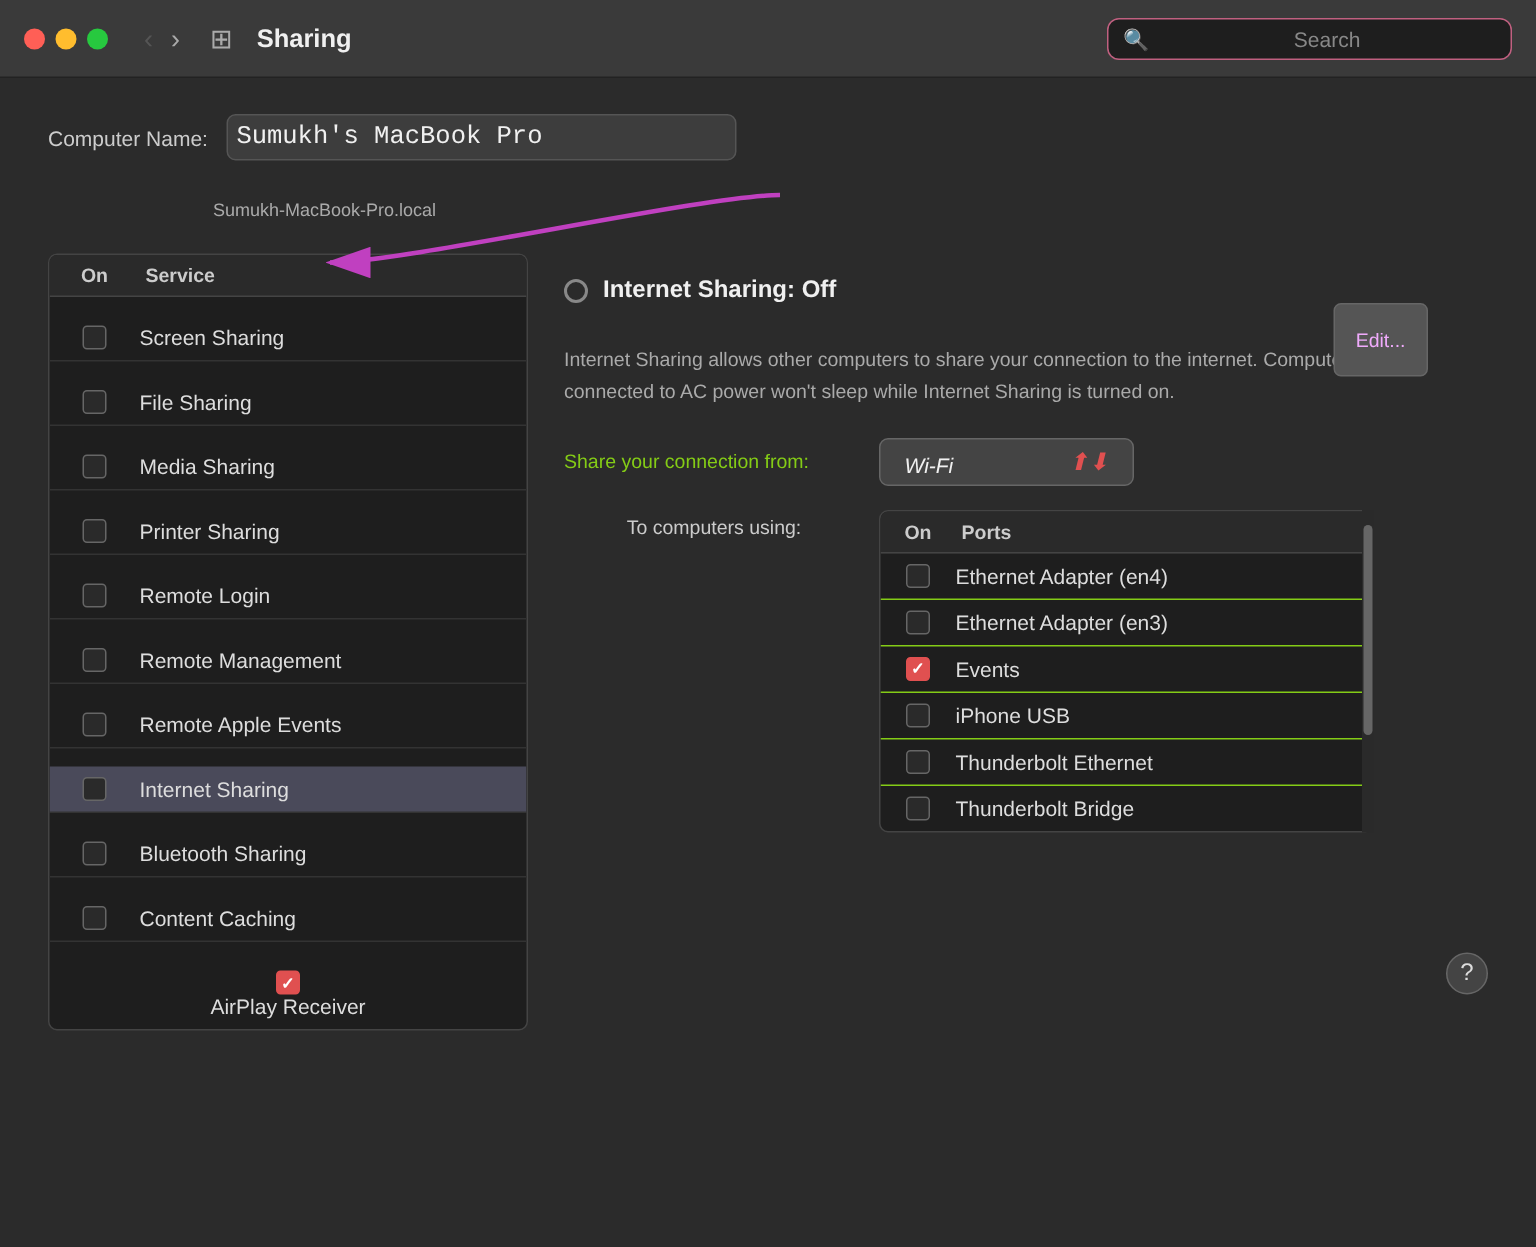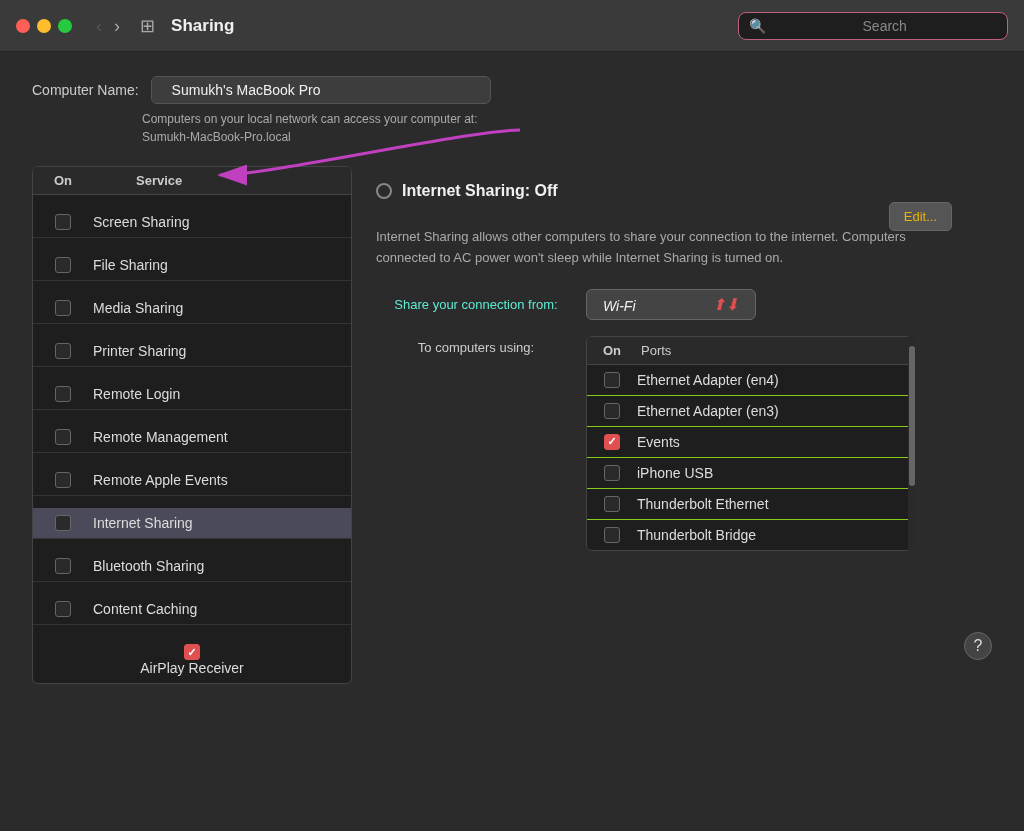--- a/index.html
+++ b/index.html
@@ -106,25 +106,26 @@
     }
     .computer-name-label {
       font-size: 14px;
       color: #ccc;
       white-space: nowrap;
     }
     .computer-name-field {
       background: #3d3d3d;
       border: 1px solid #555;
       border-radius: 6px;
-      padding: 5px 20px;
-      font-size: 14px;
+      padding: 5px 6px;
+      font-size: 17px;
       color: #f0f0f0;
       flex: 1;
       max-width: 340px;
+      font-family: Liberation Mono, monospace;
     }
     .network-info {
       margin-left: 110px;
       font-size: 12px;
       color: #aaa;
       line-height: 1.5;
       margin-bottom: 20px;
     }
 
     
@@ -140,23 +141,23 @@
     
     .edit-btn-wrap {
       position: absolute;
       top: 150px;
       right: 72px;
     }
     .edit-btn {
       background: #555;
       border: 1px solid #666;
       border-radius: 5px;
-      color: #eab308;
-      font-size: 13px;
-      padding: 6px 14px;
+      color: #f0abfc;
+      font-size: 13px;
+      padding: 16px 14px;
       cursor: pointer;
     }
 
     
     .services-area {
       display: flex;
       gap: 0;
       margin-top: 0;
     }
 
@@ -182,21 +183,20 @@
       font-size: 13px;
       font-weight: 600;
       color: #ccc;
     }
     .col-service {
       flex: 1;
       font-size: 13px;
       font-weight: 600;
       color: #ccc;
       padding-left: 4px;
-      margin-left: 39px;
     }
 
     .service-row {
       display: flex;
       align-items: center;
       padding: 7px 0;
       cursor: pointer;
       border-bottom: 1px solid #333;
       margin-top: 12px;
     }
@@ -270,22 +270,22 @@
     }
 
     .connection-from-row {
       display: flex;
       align-items: center;
       gap: 10px;
       margin-bottom: 16px;
     }
     .connection-from-label {
       font-size: 13px;
-      color: #5eead4;
-      text-align: center;
+      color: #84cc16;
+      text-align: left;
       width: 200px;
     }
     .wifi-dropdown {
       background: #444;
       border: 1px solid #666;
       border-radius: 6px;
       padding: 5px 16px;
       color: #f0f0f0;
       font-size: 14px;
       display: flex;
@@ -330,21 +330,21 @@
     .port-col-on {
       width: 50px;
       text-align: center;
       font-size: 13px;
       font-weight: 600;
       color: #ccc;
     }
     .port-col-name {
       flex: 1;
       font-size: 13px;
-      font-weight: 400;
+      font-weight: 700;
       color: #ccc;
       padding-left: 4px;
     }
     .port-row {
       display: flex;
       align-items: center;
       padding: 7px 0;
       border-bottom: 1px solid #84cc16;
     }
     .port-row:last-child { border-bottom: none; }
@@ -426,21 +426,21 @@
 </div>
 
 <div class="main-wrapper">
   <div class="content">
 
     <div class="computer-name-row">
       <span class="computer-name-label">Computer Name:</span>
       <input class="computer-name-field" type="text" value="Sumukh's MacBook Pro" style="">
     </div>
     <div class="network-info">
-      <span>Computers on your local network can access your computer at:</span><br>
+      <br>
       <span>Sumukh-MacBook-Pro.local</span>
     </div>
 
     <svg class="arrow-annotation" viewBox="0 0 330 70" xmlns="http://www.w3.org/2000/svg">
       <defs>
         <marker id="arrowhead" markerWidth="10" markerHeight="7" refX="9" refY="3.5" orient="auto">
           <polygon points="0 0, 10 3.5, 0 7" fill="#c040c0"></polygon>
         </marker>
       </defs>
       <path d="M 310 10 C 260 10, 60 55, 10 55" stroke="#c040c0" stroke-width="3" fill="none" marker-end="url(#arrowhead)"></path>

